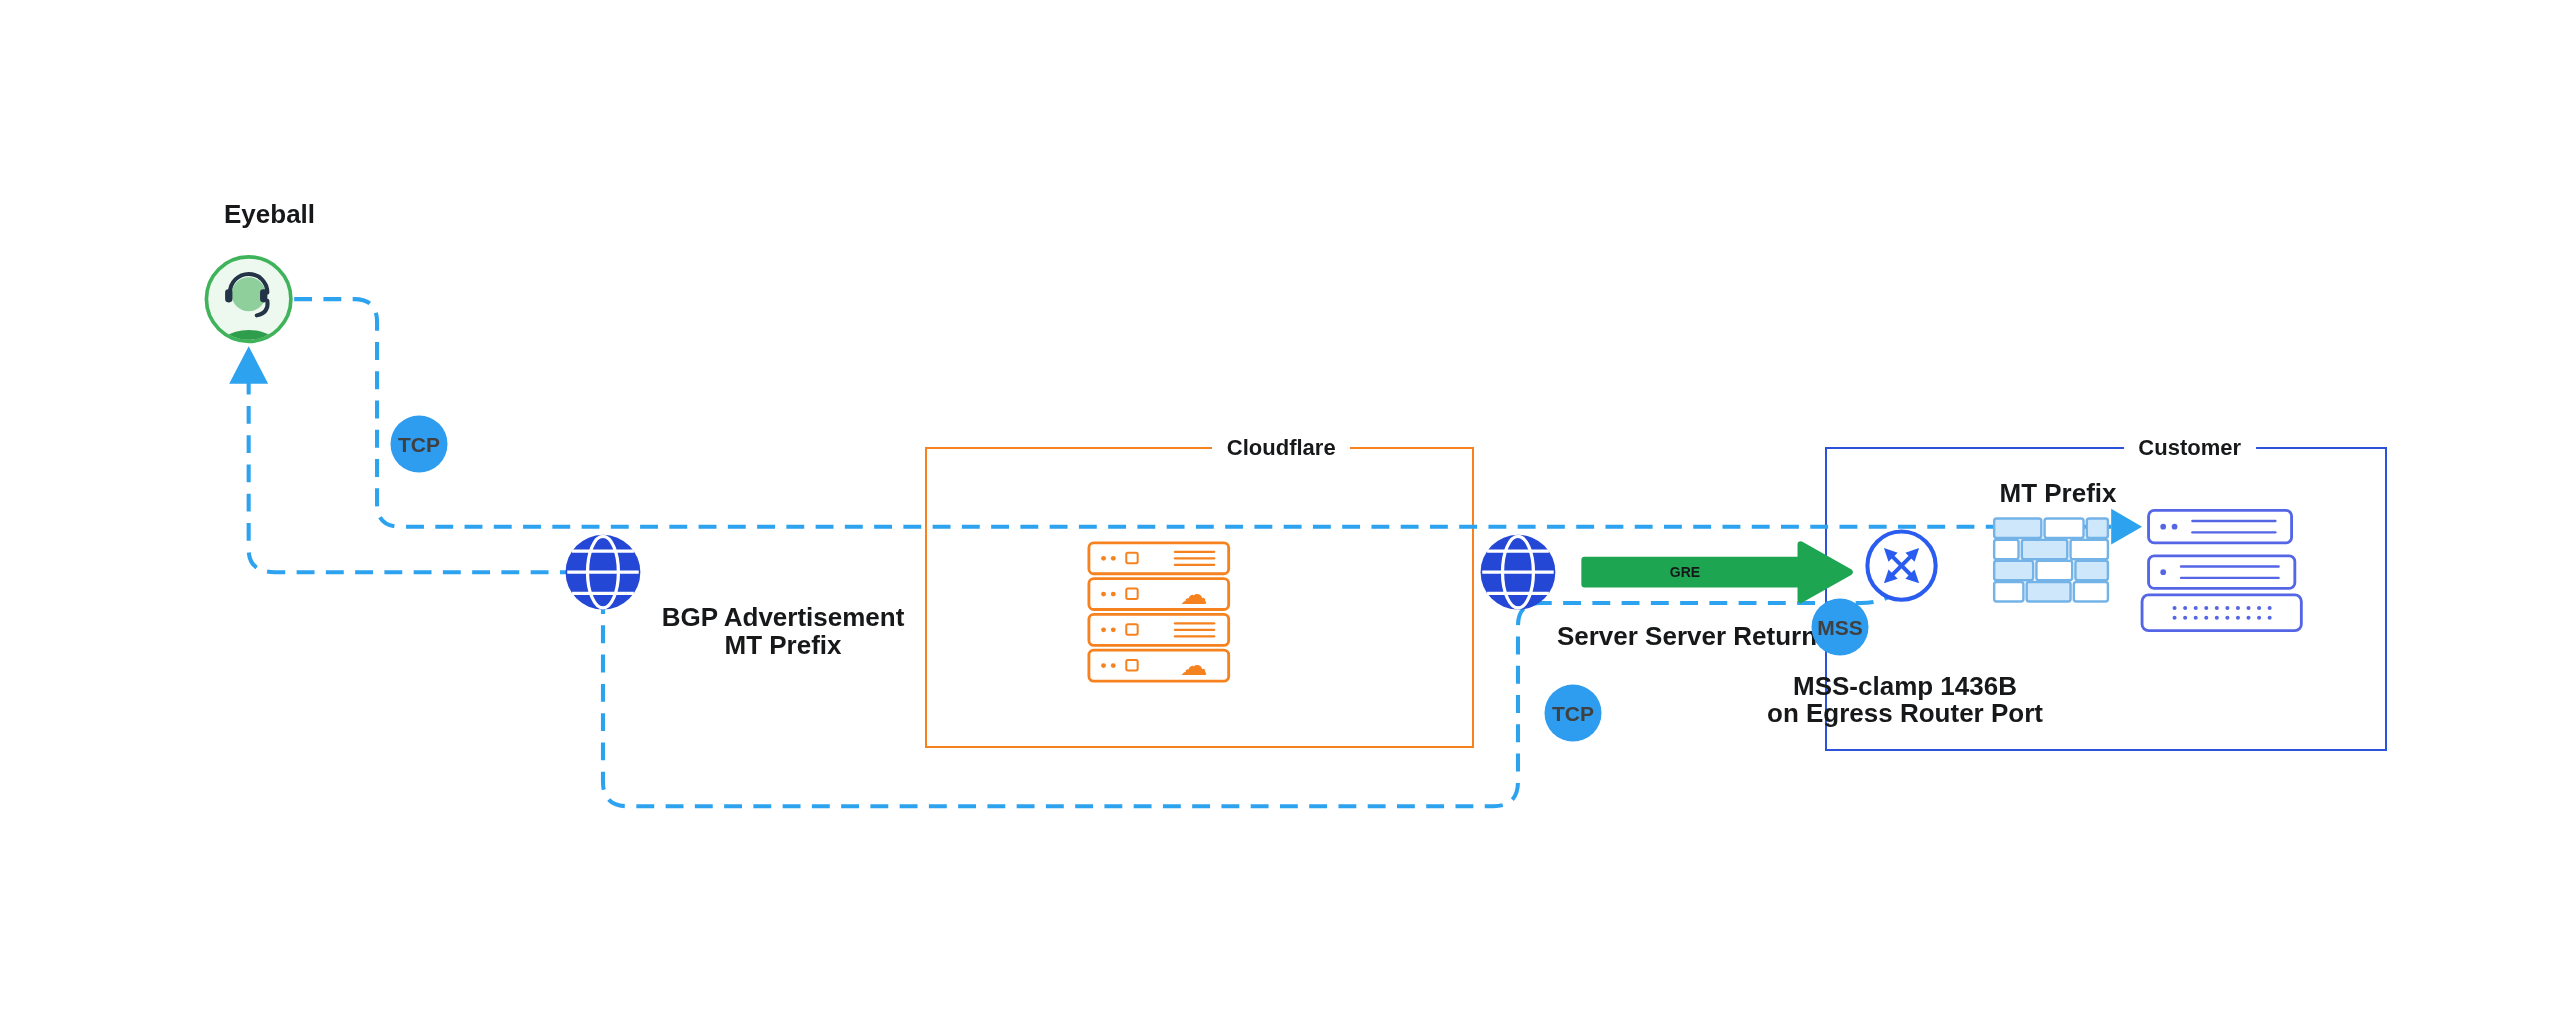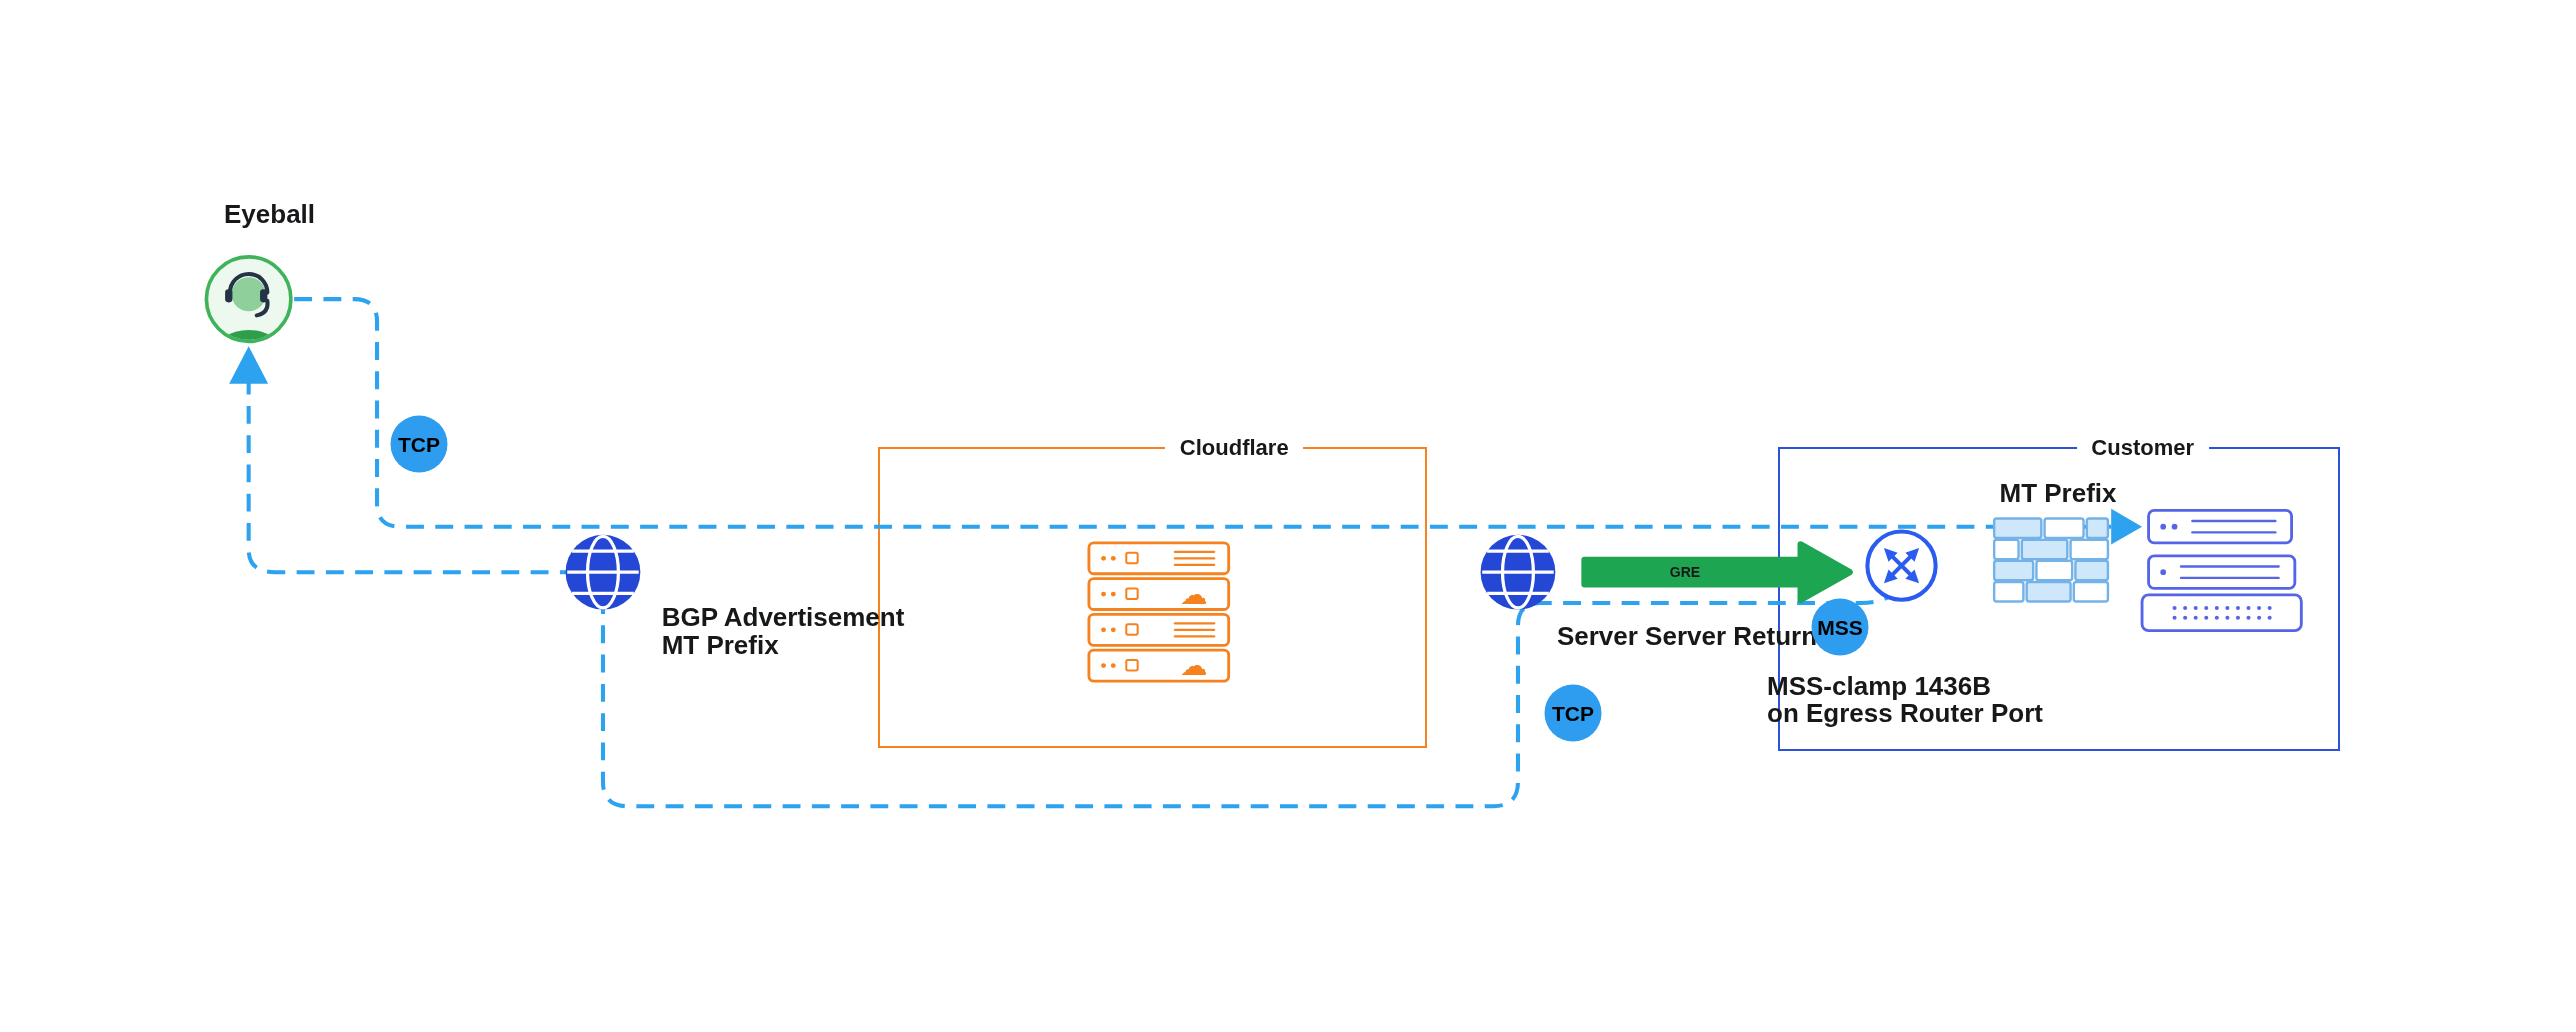--- a/index.html
+++ b/index.html
@@ -13,29 +13,29 @@
     --arrow-green:#1ea551;
     --eyeball-green:#3fb35a;
     --firewall-blue:#74b3e8;
     --firewall-fill:#cfe7fa;
     --text-dark:#17181a;
   }
   *{box-sizing:border-box;}
   body{margin:0;background:#fff;font-family:"Liberation Sans",sans-serif;}
   .canvas{position:relative;width:2576px;height:1033px;background:#ffffff;overflow:hidden;}
   .svg-layer{position:absolute;left:0;top:0;width:2576px;height:1033px;}
-  .box{position:absolute;background:transparent;}
+  .box{position:absolute;background:transparent;margin-left:47px;}
   .box-orange{border:2.4px solid var(--box-orange);}
   .box-blue{border:2.4px solid var(--box-blue);}
   .box-title{position:absolute;top:0;left:65%;transform:translate(-50%,-52%);background:#fff;
     padding:0 14.6px;font-weight:700;font-size:22px;color:var(--text-dark);white-space:nowrap;}
   .lbl{position:absolute;font-weight:700;font-size:26px;line-height:28px;color:var(--text-dark);white-space:nowrap;}
-  .lbl.center{transform:translateX(-50%);}
+  .lbl.center{transform:translateX(-50%);text-align:center;}
   .badge{position:absolute;width:57px;height:57px;border-radius:50%;background:var(--badge-blue);
-    color:#000000;display:flex;align-items:center;justify-content:center;font-weight:700;font-size:21px;
+    color:#404040;display:flex;align-items:center;justify-content:center;font-weight:700;font-size:21px;
     transform:translate(-50%,-50%);}
   
   .dash{fill:none;stroke:var(--line-blue);stroke-width:5;stroke-dasharray:22 14;}
   .arrow-blue{fill:var(--line-blue);}
   .green-arrow{fill:var(--arrow-green);stroke:var(--arrow-green);stroke-width:8;stroke-linejoin:round;}
   .globe-fill{fill:var(--globe-blue);}
   .globe-line{stroke:#fff;stroke-width:4;fill:none;}
   .eye-ring{fill:#edf8ef;stroke:var(--eyeball-green);stroke-width:4.5;}
   .eye-body{fill:#2f9e4c;}
   .eye-head{fill:#8ecf9b;}

